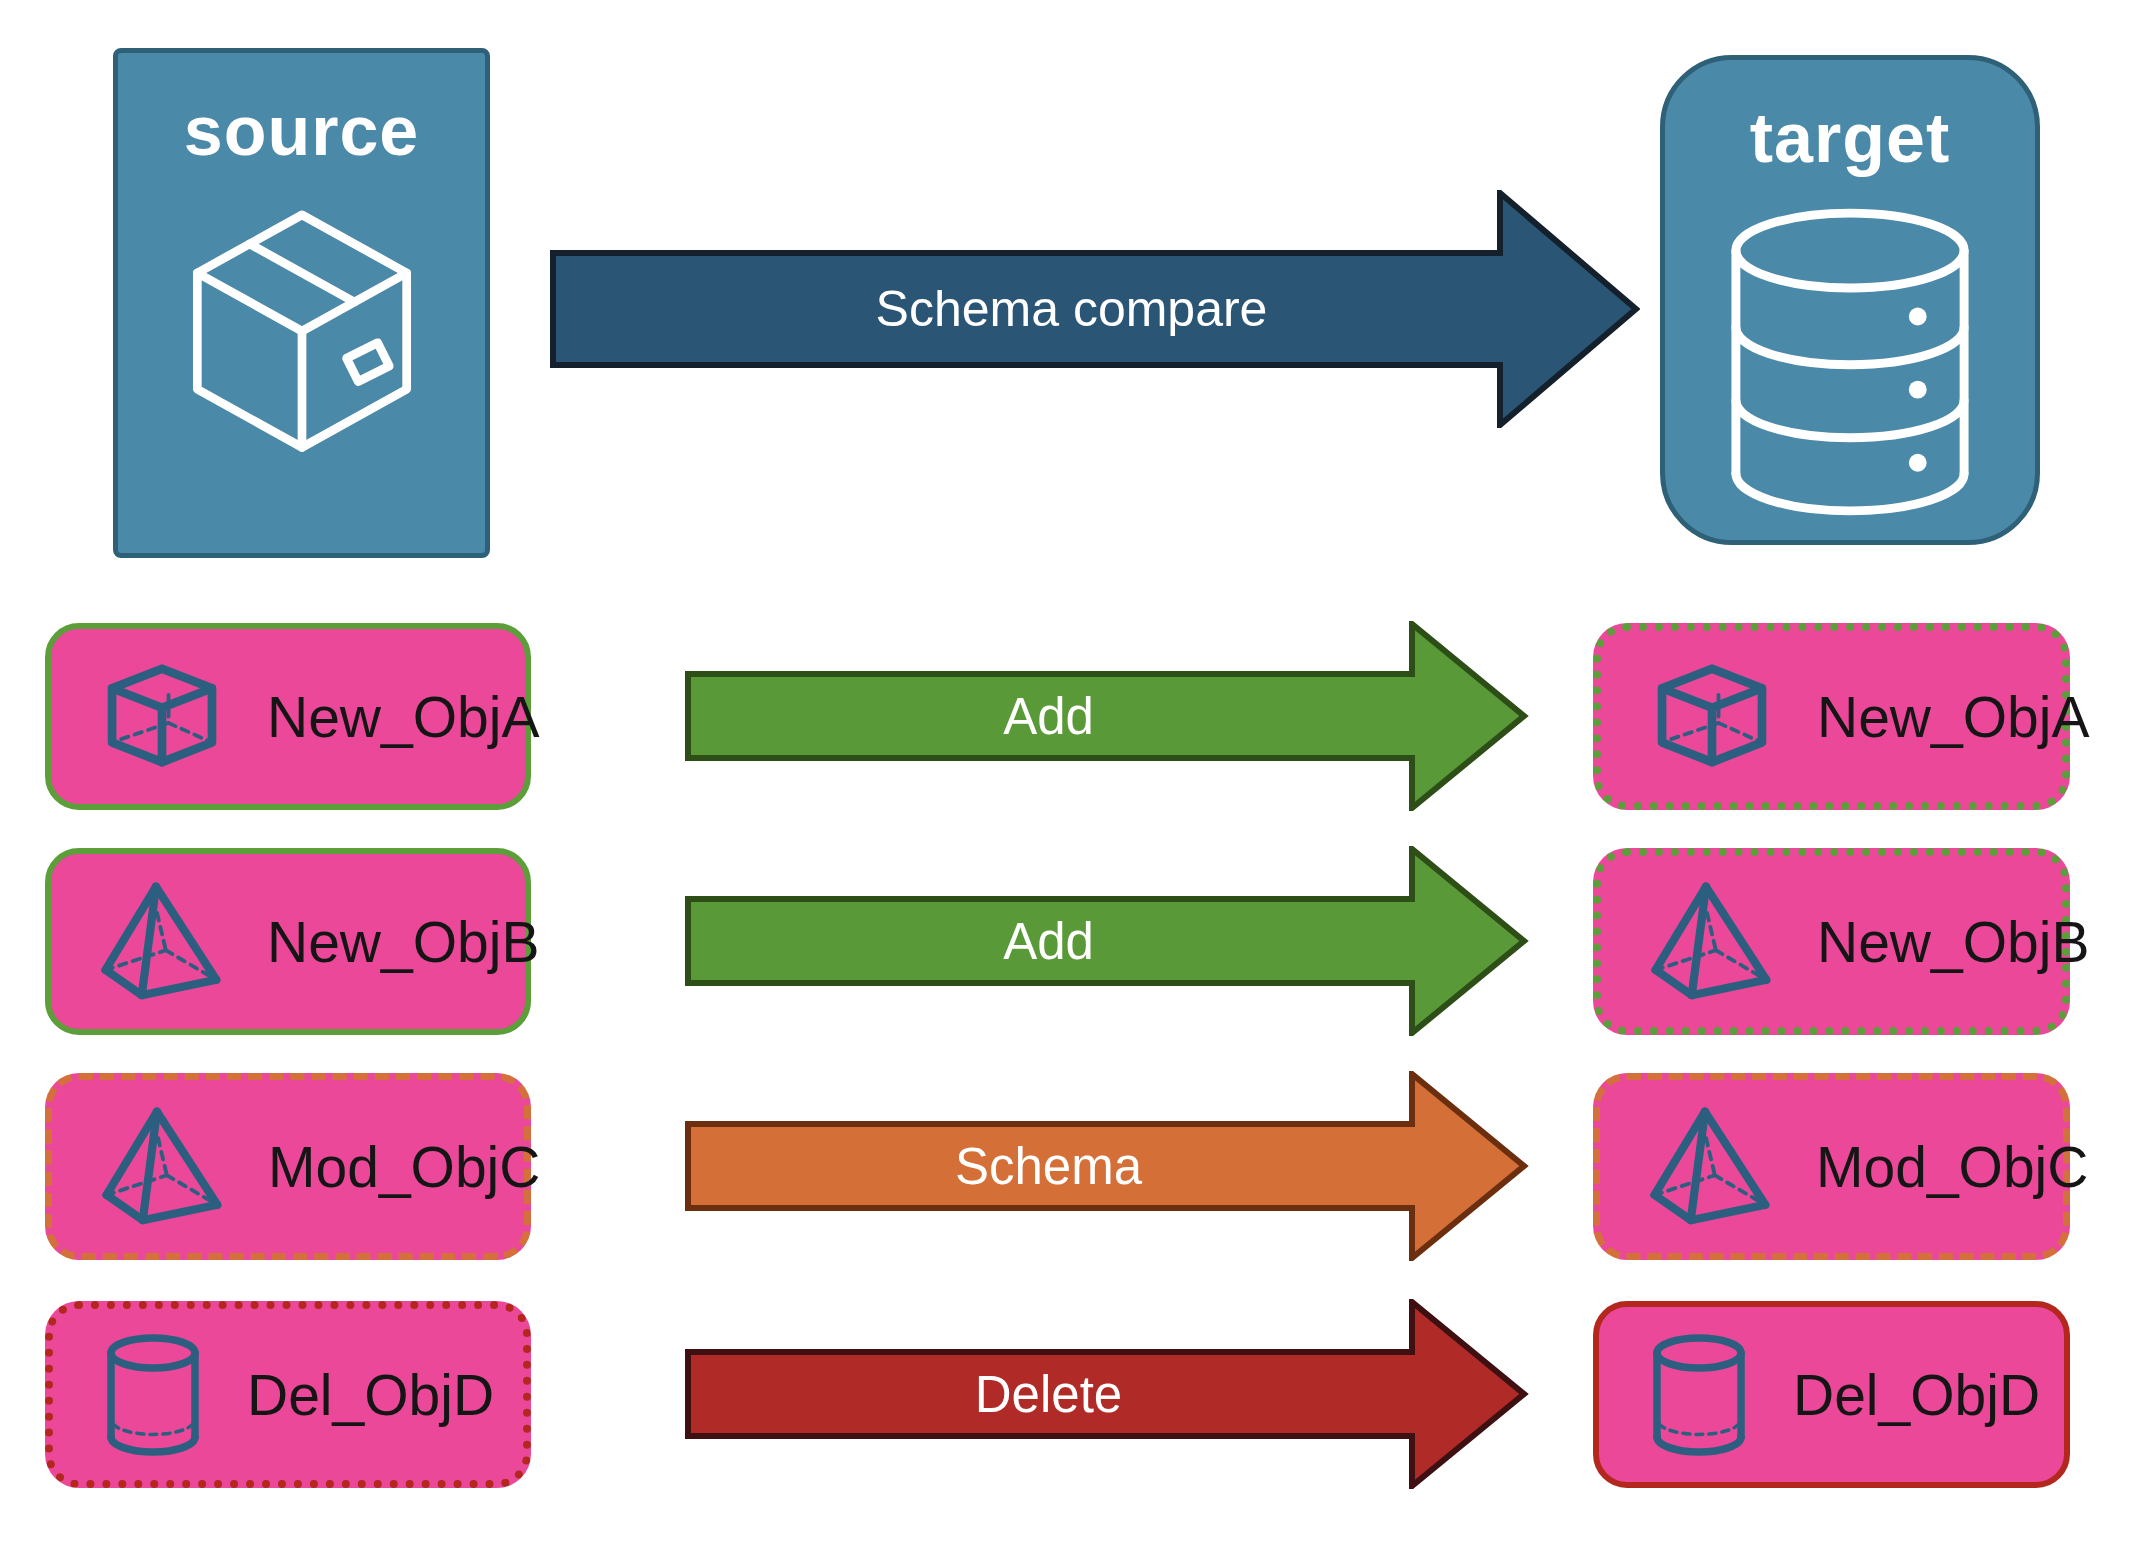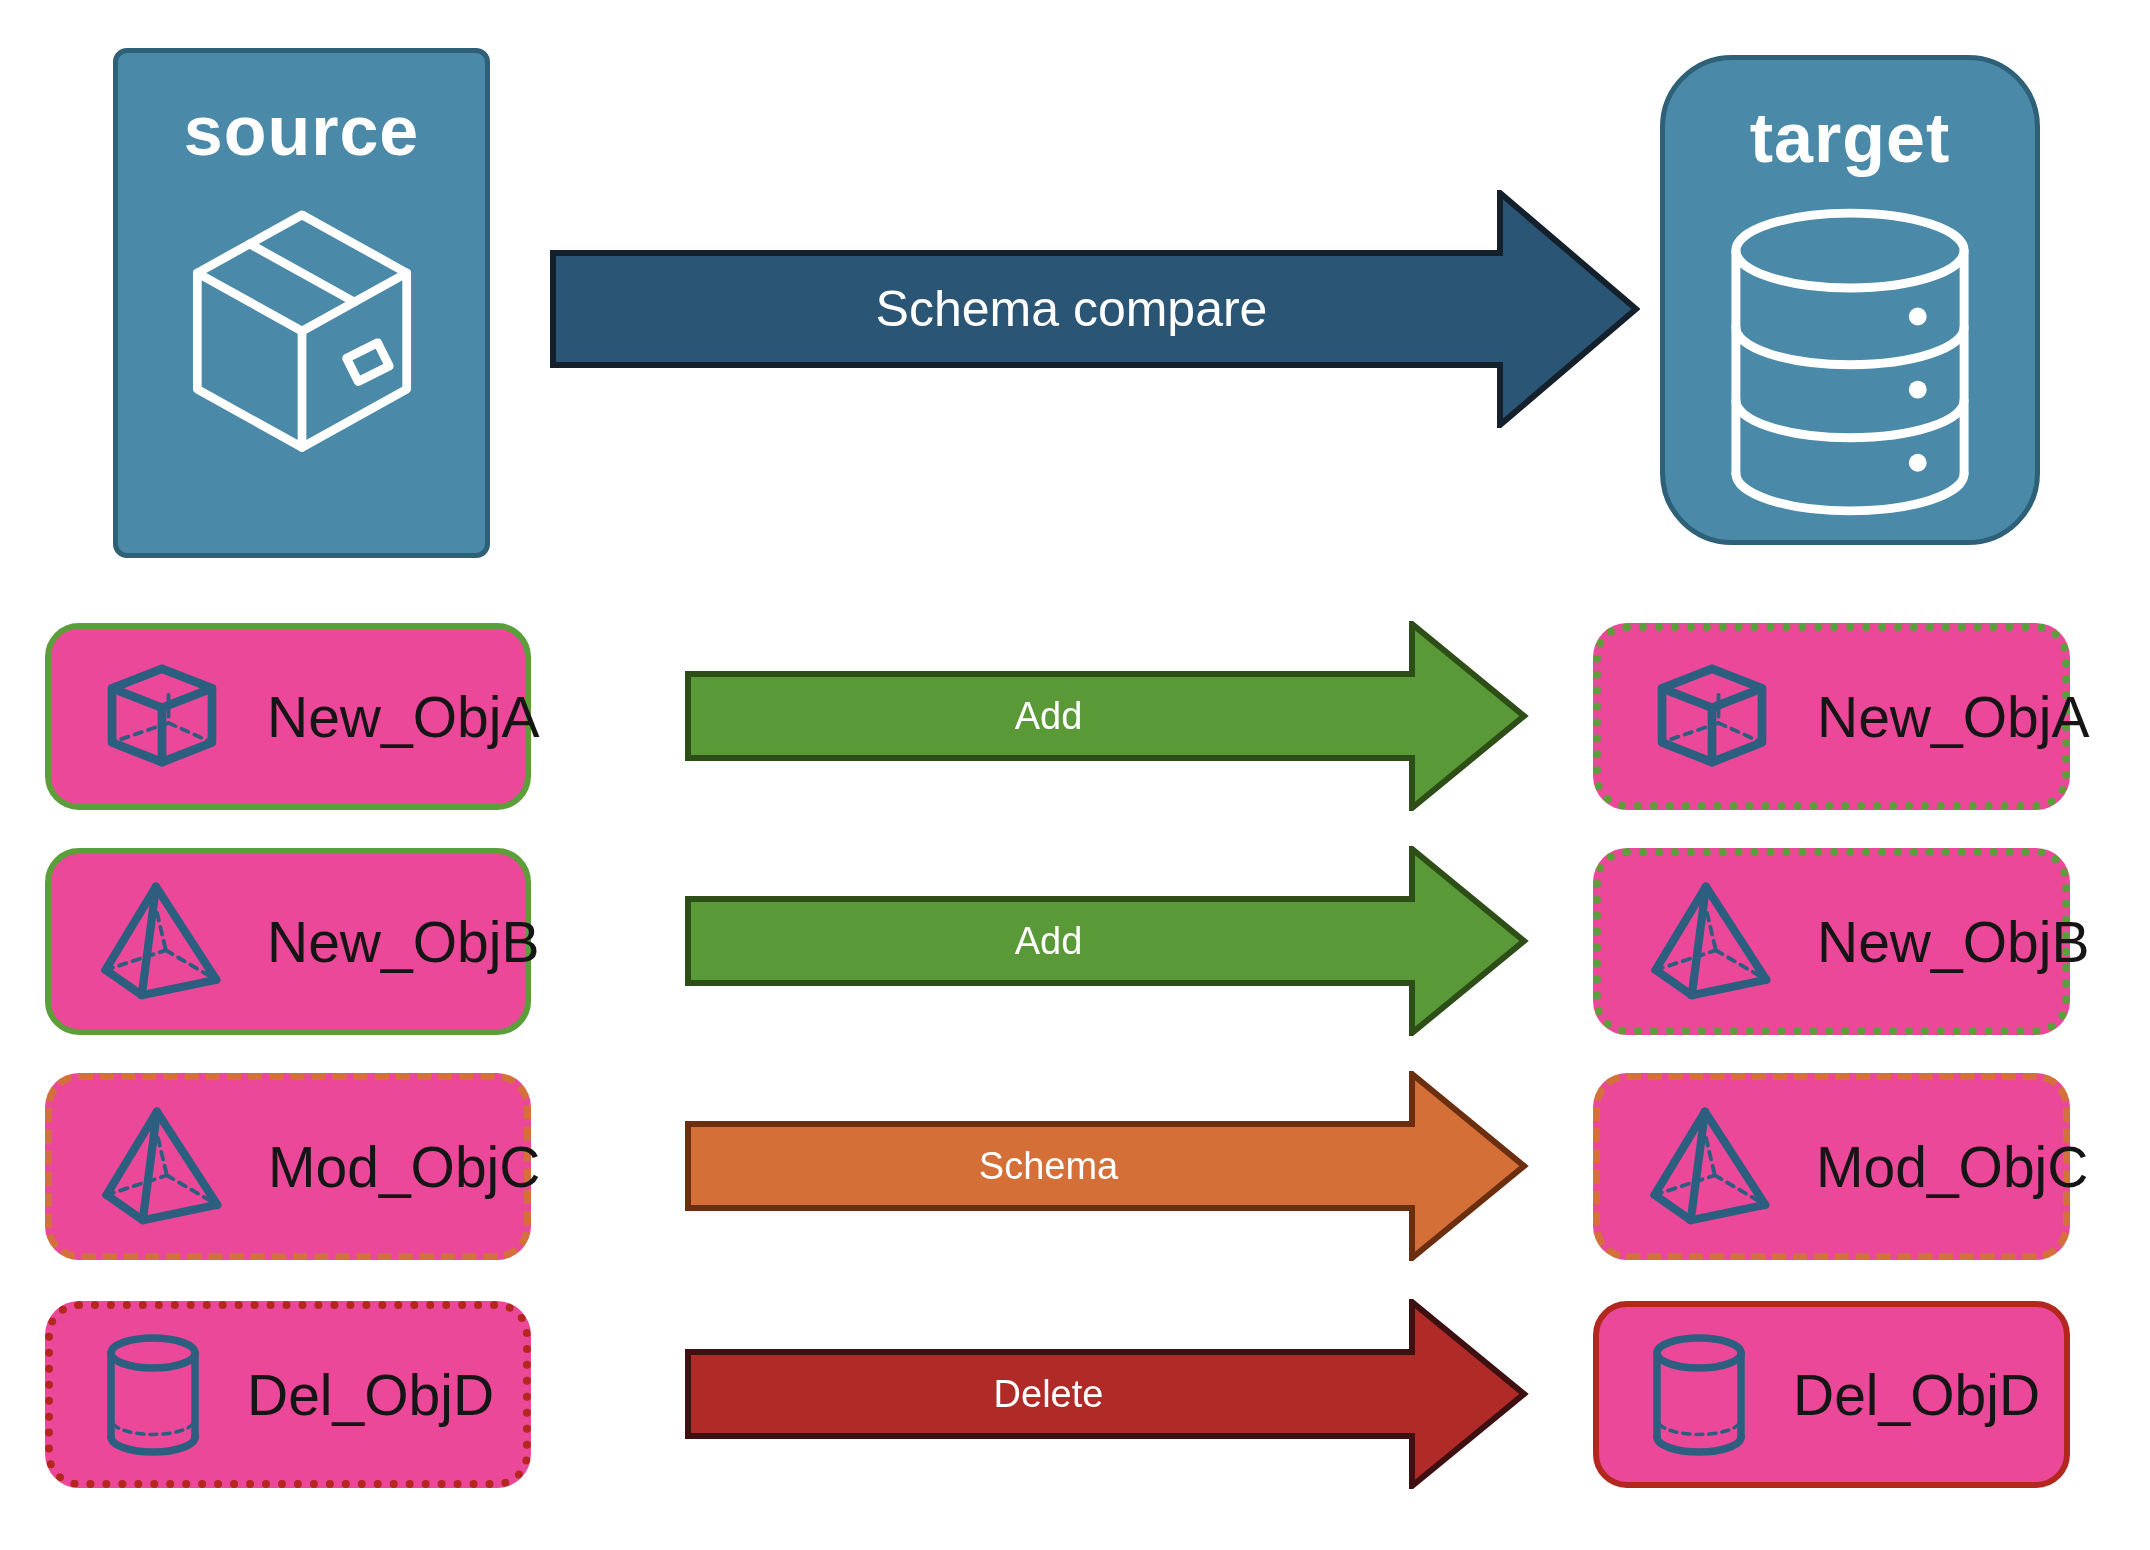--- a/index.html
+++ b/index.html
@@ -6,29 +6,29 @@
   .canvas{
     position:relative;width:2150px;height:1550px;background:#ffffff;
     font-family:"Liberation Sans", sans-serif;overflow:hidden;
   }
   
   .node{
     position:absolute;background:var(--node-fill,#4A89A8);
     border:5px solid var(--node-border,#2E6077);
     display:flex;flex-direction:column;align-items:center;box-sizing:border-box;
   }
-  .node-source{left:113px;top:48px;width:377px;height:510px;border-radius:14px;}
+  .node-source{left:113px;top:48px;width:377px;height:510px;border-radius:8px;}
   .node-target{left:1660px;top:55px;width:380px;height:490px;border-radius:72px;text-align:right;}
   .node-title{color:#ffffff;font-weight:bold;font-size:70px;margin-top:38px;letter-spacing:1px;}
   .node-icon{color:var(--node-icon,#ffffff);margin-top:28px;}
   
   .arrow-svg{position:absolute;}
   .arrow-label{
     position:absolute;display:flex;align-items:center;justify-content:center;
-    color:var(--arrow-text,#ffffff);font-size:38px;white-space:nowrap;
+    color:var(--arrow-text,#ffffff);font-size:51px;white-space:nowrap;
   }
   .main-arrow-poly{fill:var(--main-arrow-fill,#2B5575);stroke:var(--main-arrow-border,#14202C);stroke-width:6;}
   .row-arrow-poly{fill:var(--arrow-fill,#599937);stroke:var(--arrow-border,#2E4E17);stroke-width:6;}
   
   .obj-box{
     position:absolute;height:187px;background:#ec4899;border-radius:34px;
     border-width:6px;border-style:solid;border-color:var(--row-color,#5B9E3A);
     box-sizing:border-box;display:flex;align-items:center;padding-left:48px;gap:42px;
   }
   .obj-box-left{left:45px;width:486px;}

